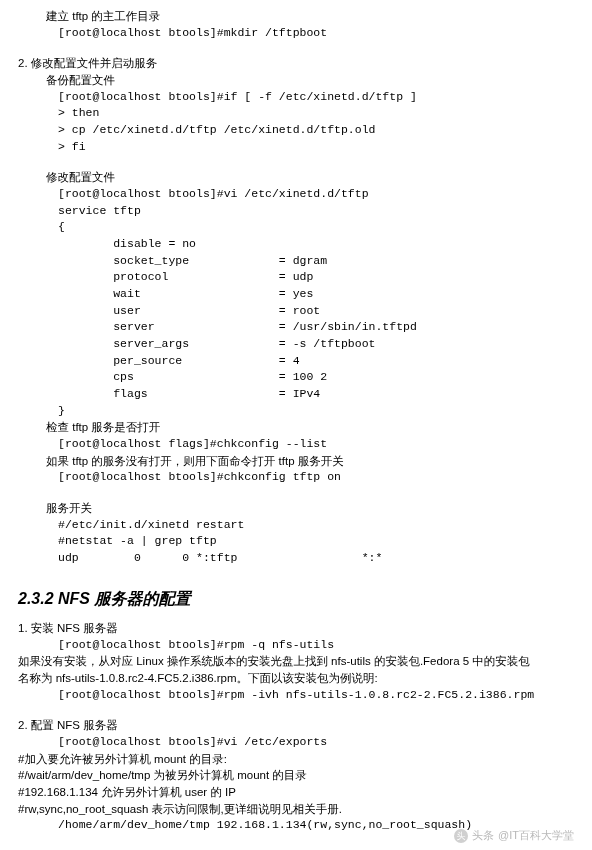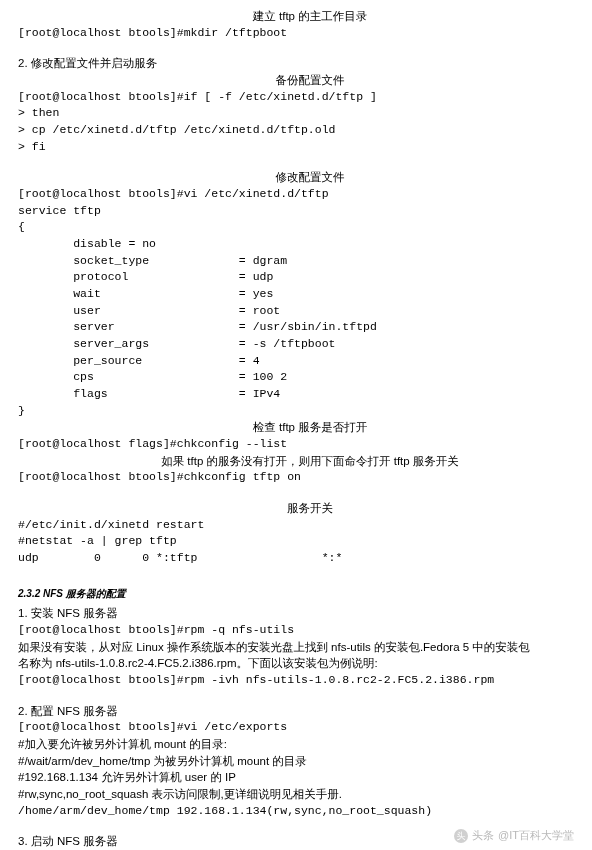--- a/index.html
+++ b/index.html
@@ -14,32 +14,33 @@
       font-family: "SimSun", "宋体", "Courier New", monospace;
       font-size: 11.5px;
       line-height: 1.45;
       padding: 8px 18px;
       color: #000;
       position: relative;
     }
     .line {
       white-space: pre;
       font-family: "Courier New", "Consolas", monospace;
+      margin-left: 40px;
     }
     .cn {
       font-family: "SimSun", "宋体", sans-serif;
     }
-    .indent1 { padding-left: 28px; text-align: center; }
+    .indent1 { padding-left: 28px; }
     .heading {
       font-family: "SimHei", "黑体", Arial, sans-serif;
       font-weight: bold;
       font-style: italic;
-      font-size: 10px;
+      font-size: 16px;
       margin-top: 6px;
-      margin-bottom: 4px;
+      margin-bottom: 10px;
     }
     .blank { height: 14px; }
     .watermark {
       position: absolute;
       right: 18px;
       bottom: 6px;
       font-size: 11px;
       color: #b8b8b8;
       font-family: "Microsoft YaHei", sans-serif;
       display: flex;

